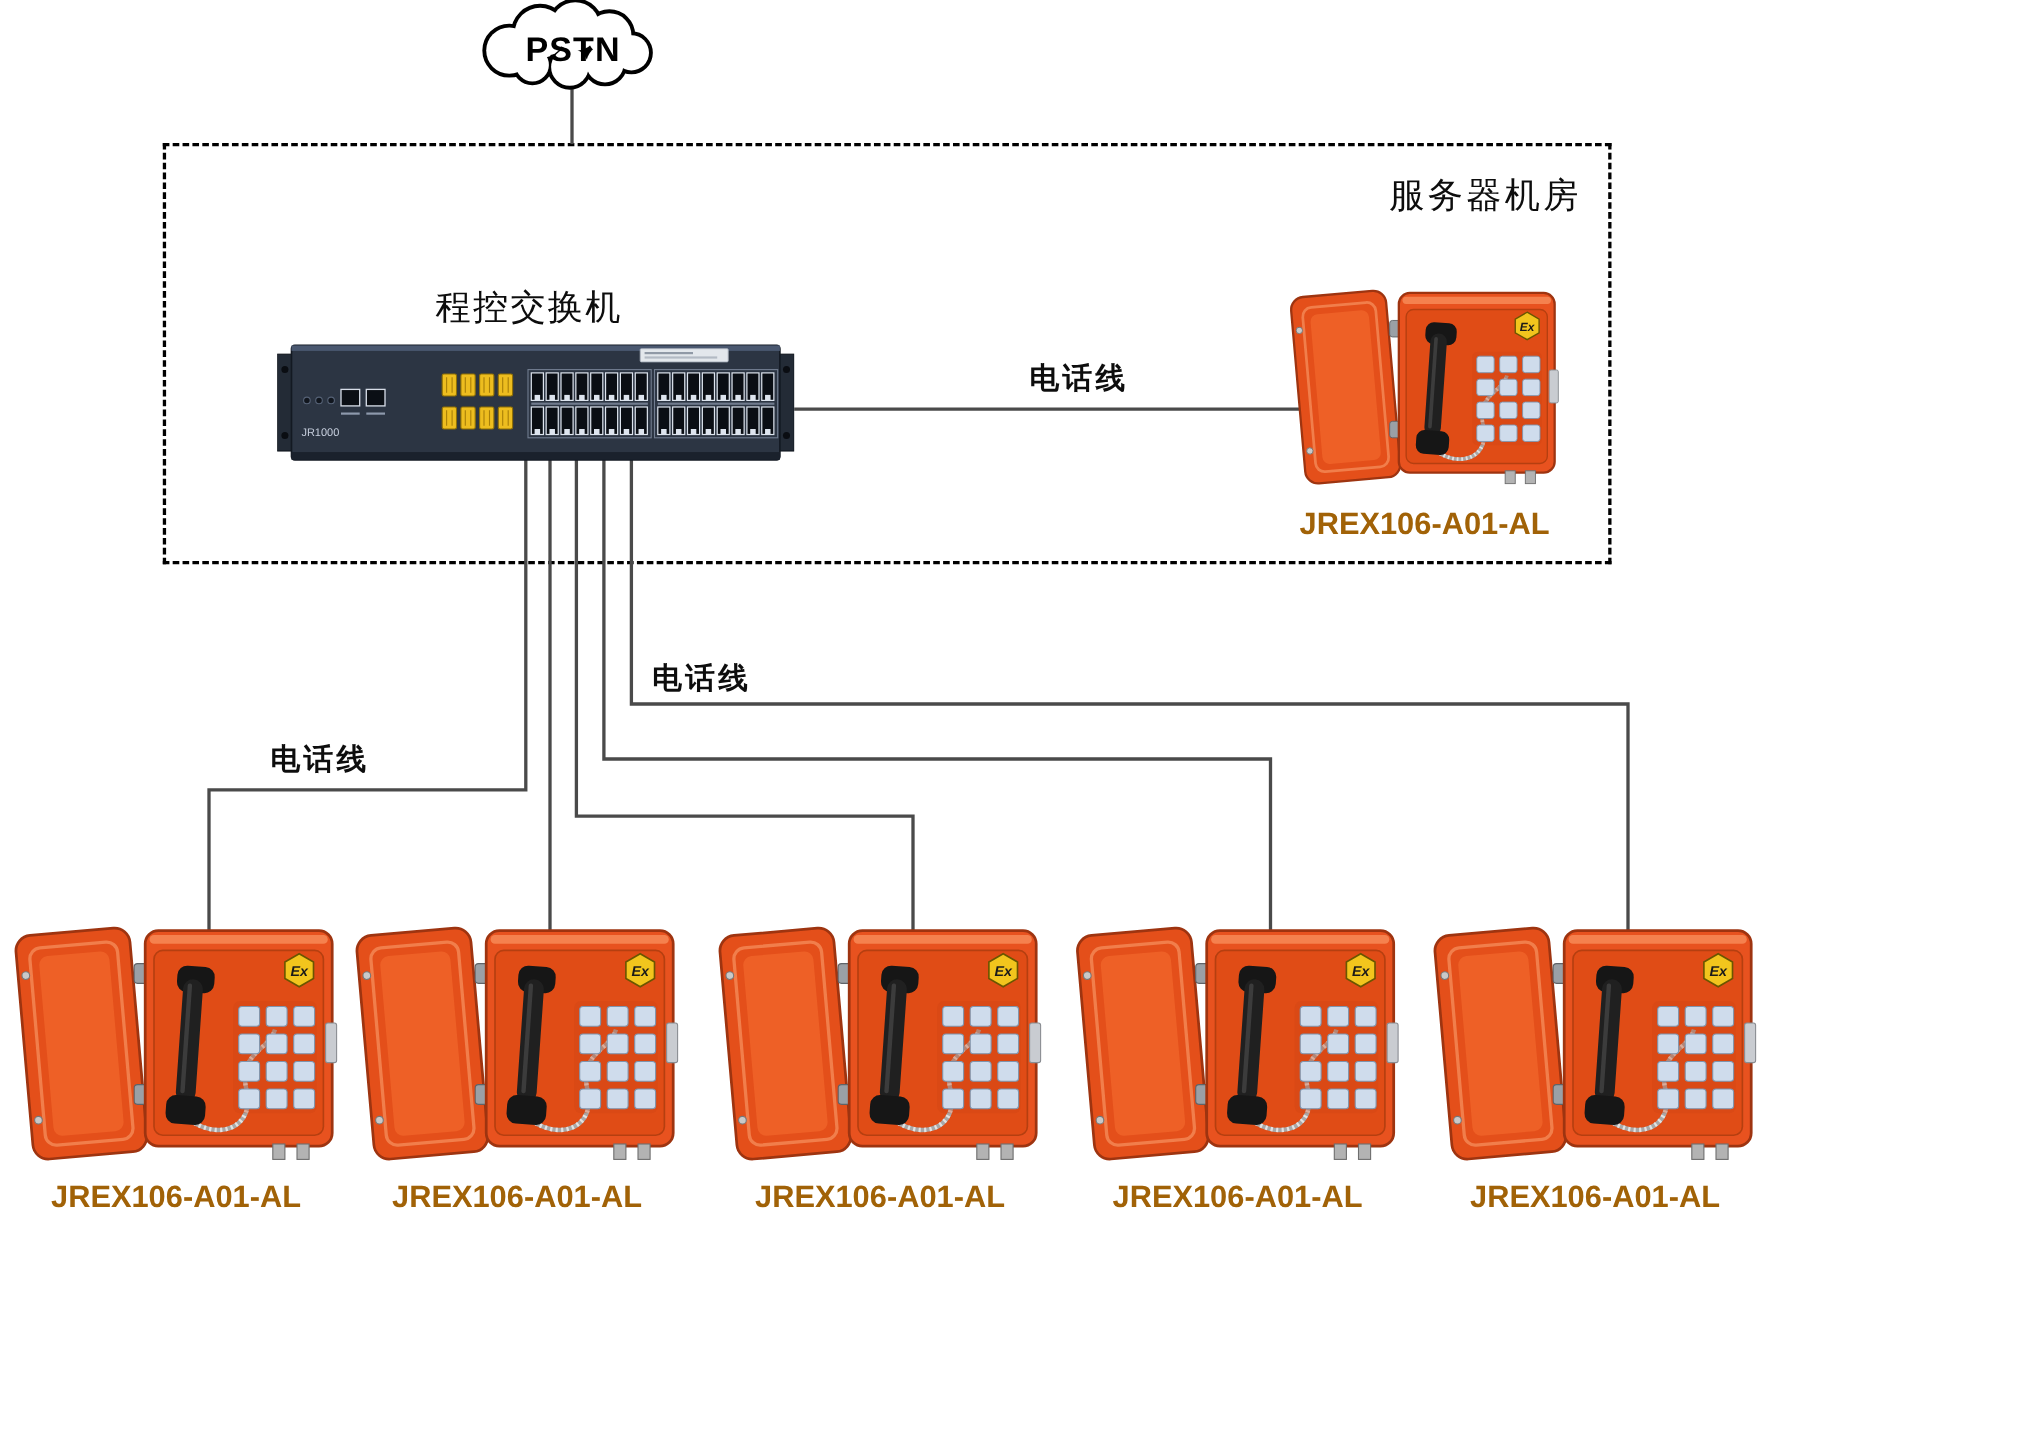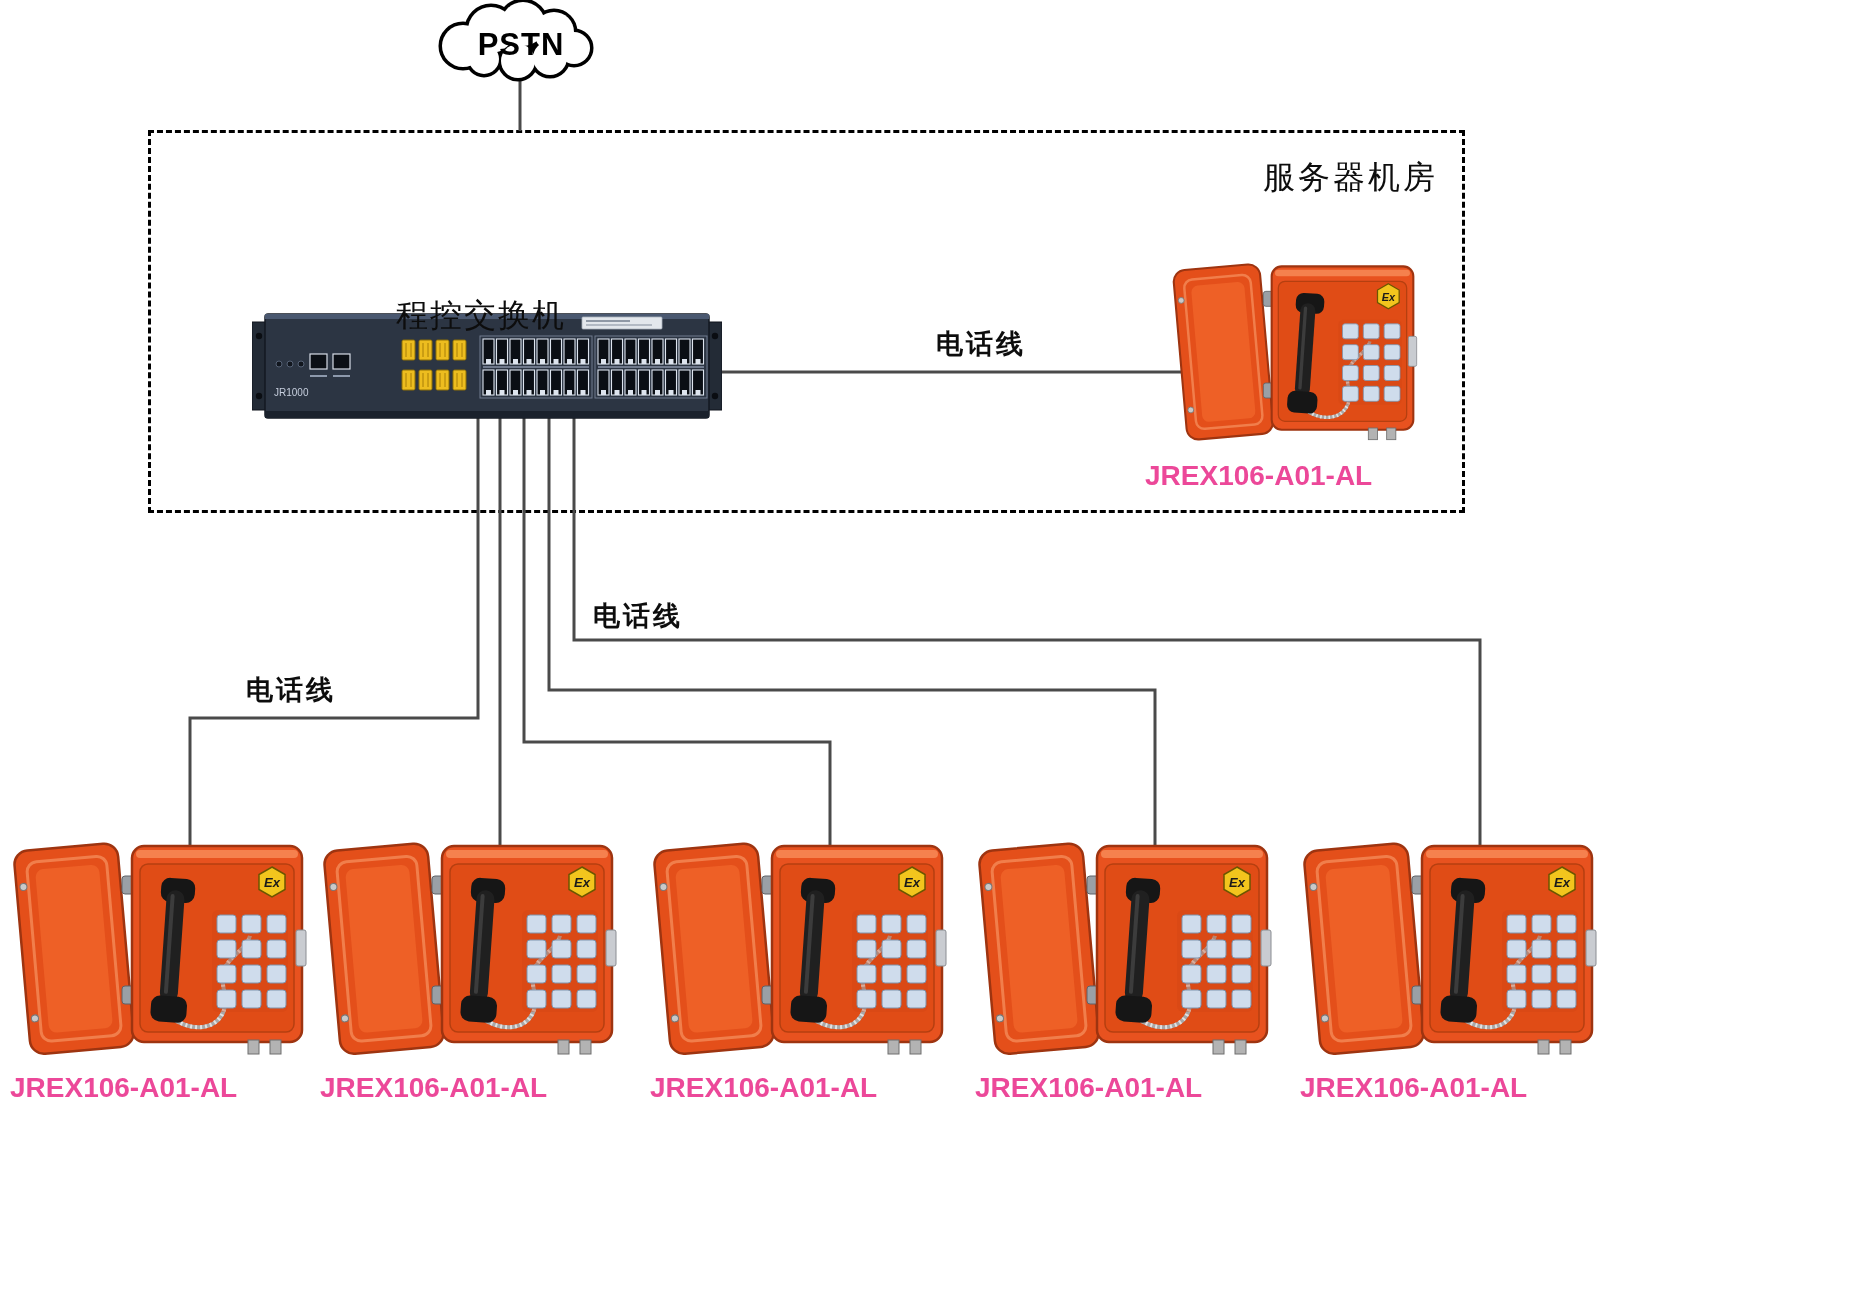--- a/index.html
+++ b/index.html
@@ -9,26 +9,26 @@
           border:3px dashed #000;background:transparent;}
   .lines{position:absolute;left:0;top:0;}
   .lines path{stroke:#4a4a4a;stroke-width:3;fill:none;}
   .cloud{position:absolute;left:418px;top:0px;}
   .cloud text{font-family:"Liberation Sans","DejaVu Sans",sans-serif;font-weight:bold;
           font-size:31px;fill:#000;letter-spacing:1px;}
   .switch-svg{position:absolute;left:252px;top:308px;}
   .phone{position:absolute;}
   .cn-label{position:absolute;font-family:"Liberation Serif","DejaVu Serif",serif;color:#0d0d0d;white-space:nowrap;}
   .server-room-label{left:1263px;top:156px;font-size:32px;letter-spacing:3px;}
-  .switch-label{left:396px;top:258px;font-size:32px;letter-spacing:2px;margin-top:36px;}
+  .switch-label{left:396px;top:258px;font-size:32px;letter-spacing:2px;}
   .line-label{font-size:27px;font-weight:700;letter-spacing:3px;font-family:Liberation Serif, serif;}
   .line-label-right{left:936px;top:326px;}
   .line-label-mid{left:593px;top:598px;}
   .line-label-left{left:246px;top:672px;}
-  .phone-label{position:absolute;width:300px;text-align:left;font-weight:700;font-size:28px;color:#ec4899;
+  .phone-label{position:absolute;width:300px;text-align:center;font-weight:700;font-size:28px;color:#a16207;
           font-family:"Liberation Sans","DejaVu Sans",sans-serif;white-space:nowrap;}
   .hidden-defs{position:absolute;width:0;height:0;overflow:hidden;}
 </style>
 </head>
 <body>
 
 <div class="canvas">
 
   <svg class="hidden-defs" aria-hidden="true">
     <defs>

